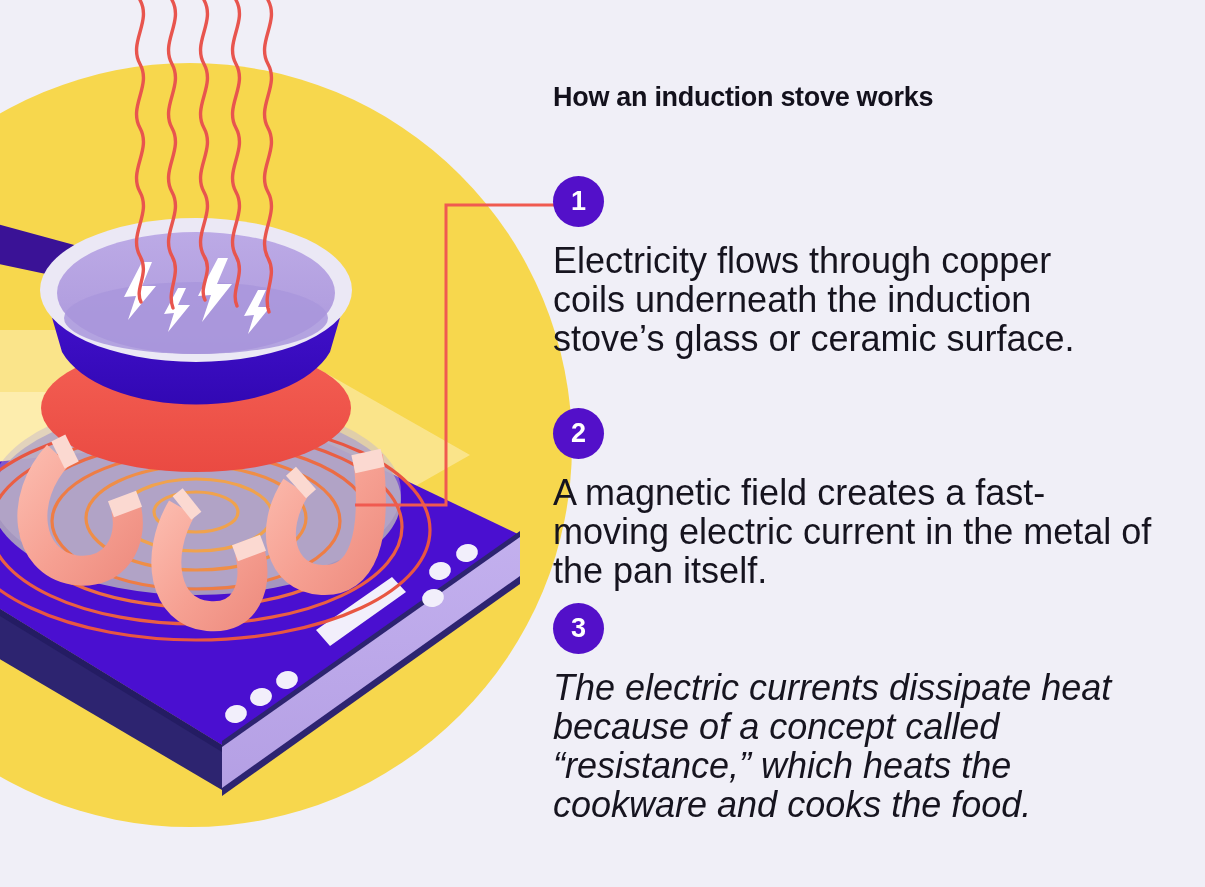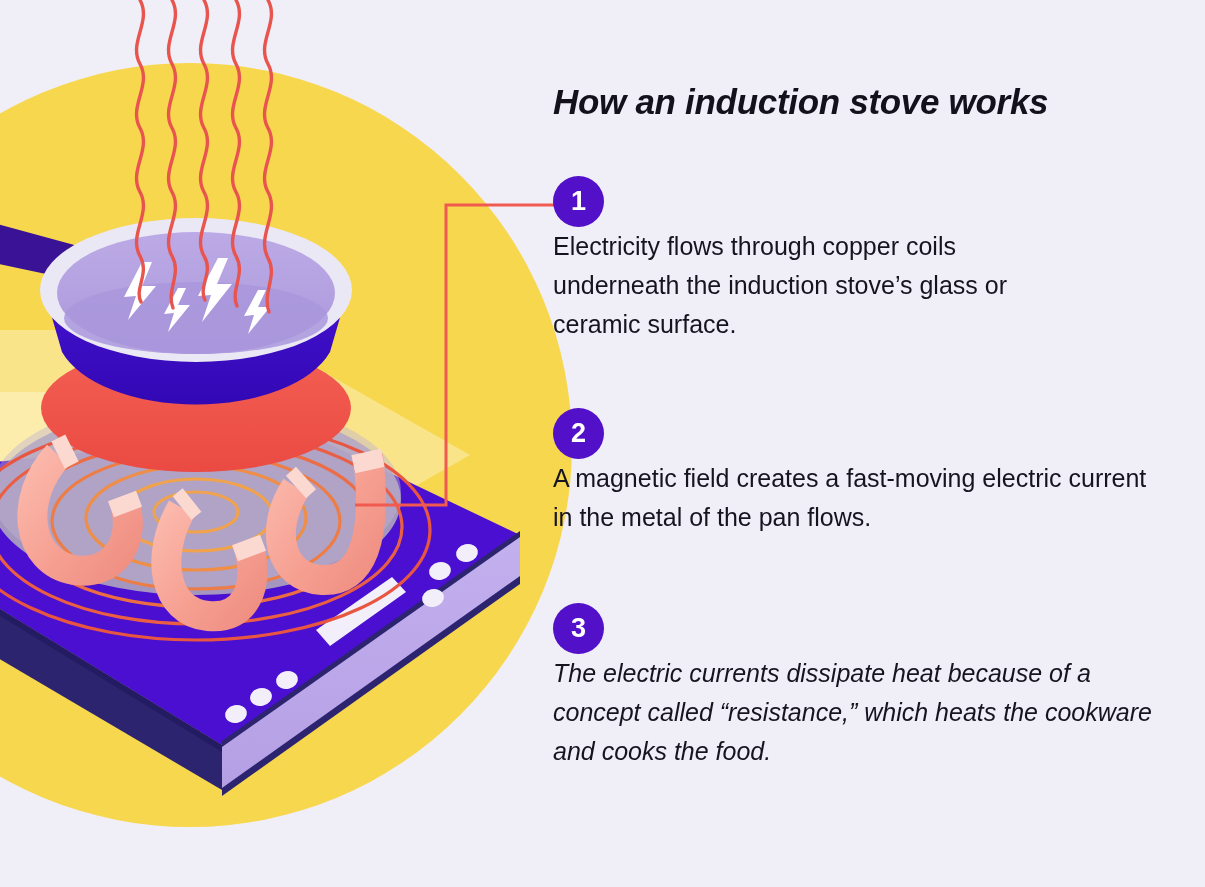--- a/index.html
+++ b/index.html
@@ -37,26 +37,25 @@
     left: 553px;
     top: 0;
     width: 640px;
     height: 887px;
   }
 
   #page-title {
     position: absolute;
     left: 0;
     top: 82px;
-    font-size: 35px;
+    font-size: 27px;
     font-weight: bold;
     color: #13111c;
     letter-spacing: -0.3px;
     white-space: nowrap;
-    font-style: italic;
   }
 
   .step {
     position: absolute;
     left: 0;
     width: 600px;
   }
   .step-1 { top: 176px; }
   .step-2 { top: 408px; }
   .step-3 { top: 603px; }
@@ -69,21 +68,22 @@
     color: #ffffff;
     font-size: 27px;
     font-weight: bold;
     display: flex;
     align-items: center;
     justify-content: center;
     line-height: 1;
   }
 
   .step-text {
-    font-size: 25px;
+    margin-top: 14px;
+    font-size: 36px;
     line-height: 39px;
     color: #16141f;
     max-width: 600px;
   }
   .step-1 .step-text { max-width: 530px; }
   .step-2 .step-text { max-width: 620px; }
   .step-3 .step-text { max-width: 600px; font-style: italic; }
 </style>
 </head>
 <body>
@@ -204,21 +204,21 @@
 
     <div id="page-title">How an induction stove works</div>
 
     <div class="step step-1">
       <div class="step-badge">1</div>
       <div class="step-text">Electricity flows through copper coils underneath the induction stove’s glass or ceramic surface.</div>
     </div>
 
     <div class="step step-2">
       <div class="step-badge">2</div>
-      <div class="step-text">A magnetic field creates a fast-moving electric current in the metal of the pan flows.</div>
+      <div class="step-text">A magnetic field creates a fast-moving electric current in the metal of the pan itself.</div>
     </div>
 
     <div class="step step-3">
       <div class="step-badge">3</div>
       <div class="step-text">The electric currents dissipate heat because of a concept called “resistance,” which heats the cookware and cooks the food.</div>
     </div>
 
   </div>
 </div>
 

